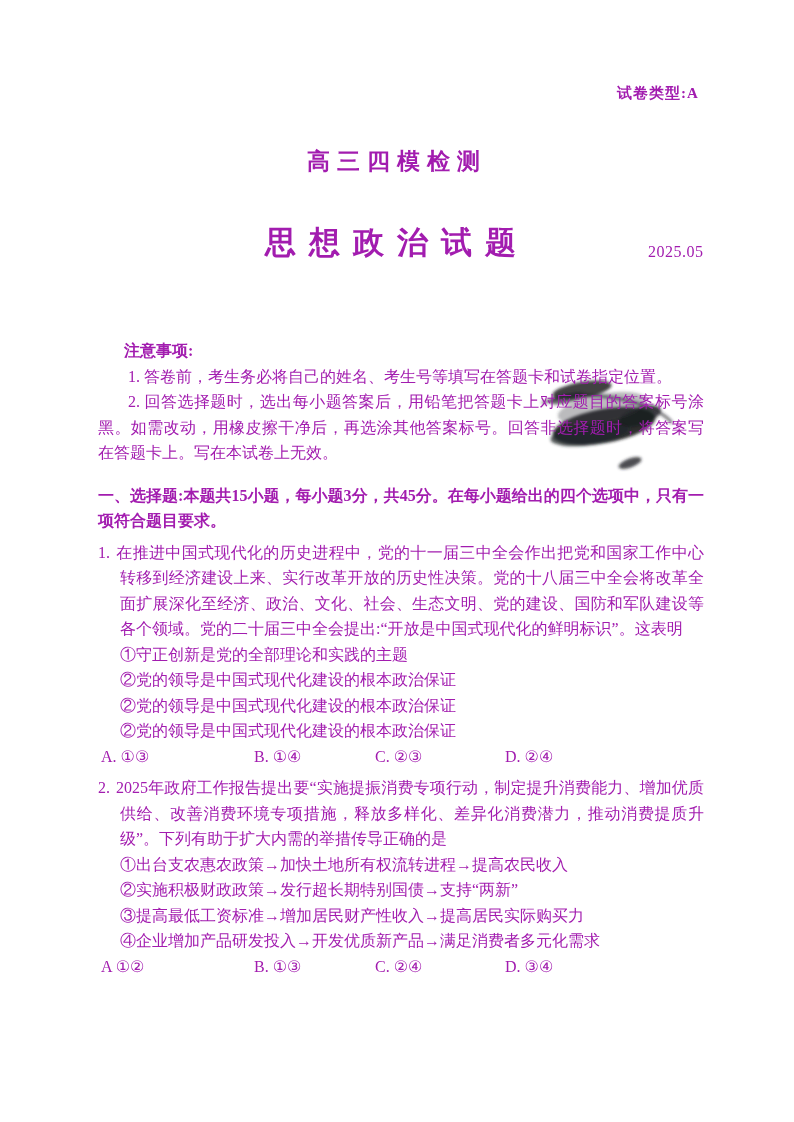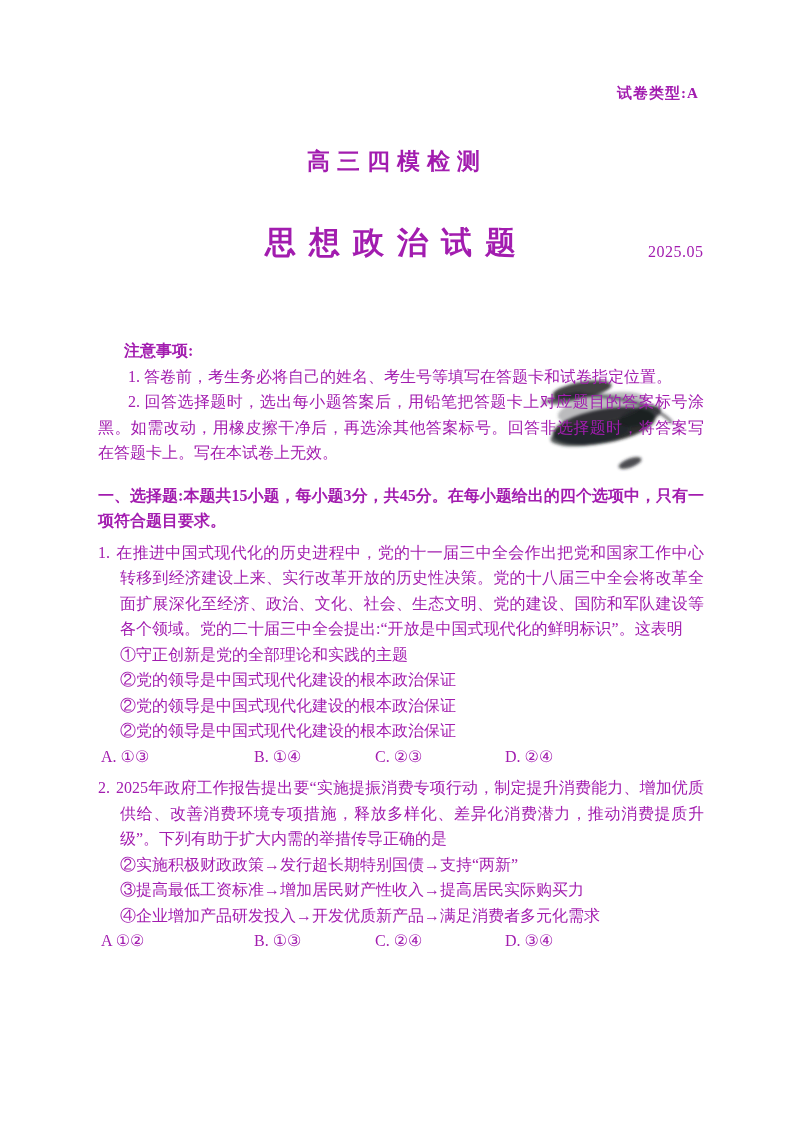--- a/index.html
+++ b/index.html
@@ -161,20 +161,21 @@
         <span class="q-choice c1">A. ①③</span>
         <span class="q-choice c2">B. ①④</span>
         <span class="q-choice c3">C. ②③</span>
         <span class="q-choice c4">D. ②④</span>
       </p>
     </div>
 
     <div class="question">
       <p class="q-stem"><span class="q-num">2.</span><span>2025年政府工作报告提出要“实施提振消费专项行动，制定提升消费能力、增加优质供给、改善消费环境专项措施，释放多样化、差异化消费潜力，推动消费提质升级”。下列有助于扩大内需的举措传导正确的是</span></p>
       <div class="q-options">
+        <p class="q-option">①出台支农惠农政策→加快土地所有权流转进程→提高农民收入</p>
         <p class="q-option">②实施积极财政政策→发行超长期特别国债→支持“两新”</p>
         <p class="q-option">③提高最低工资标准→增加居民财产性收入→提高居民实际购买力</p>
         <p class="q-option">④企业增加产品研发投入→开发优质新产品→满足消费者多元化需求</p>
       </div>
       <p class="q-choices">
         <span class="q-choice c1">A ①②</span>
         <span class="q-choice c2">B. ①③</span>
         <span class="q-choice c3">C. ②④</span>
         <span class="q-choice c4">D. ③④</span>
       </p>

